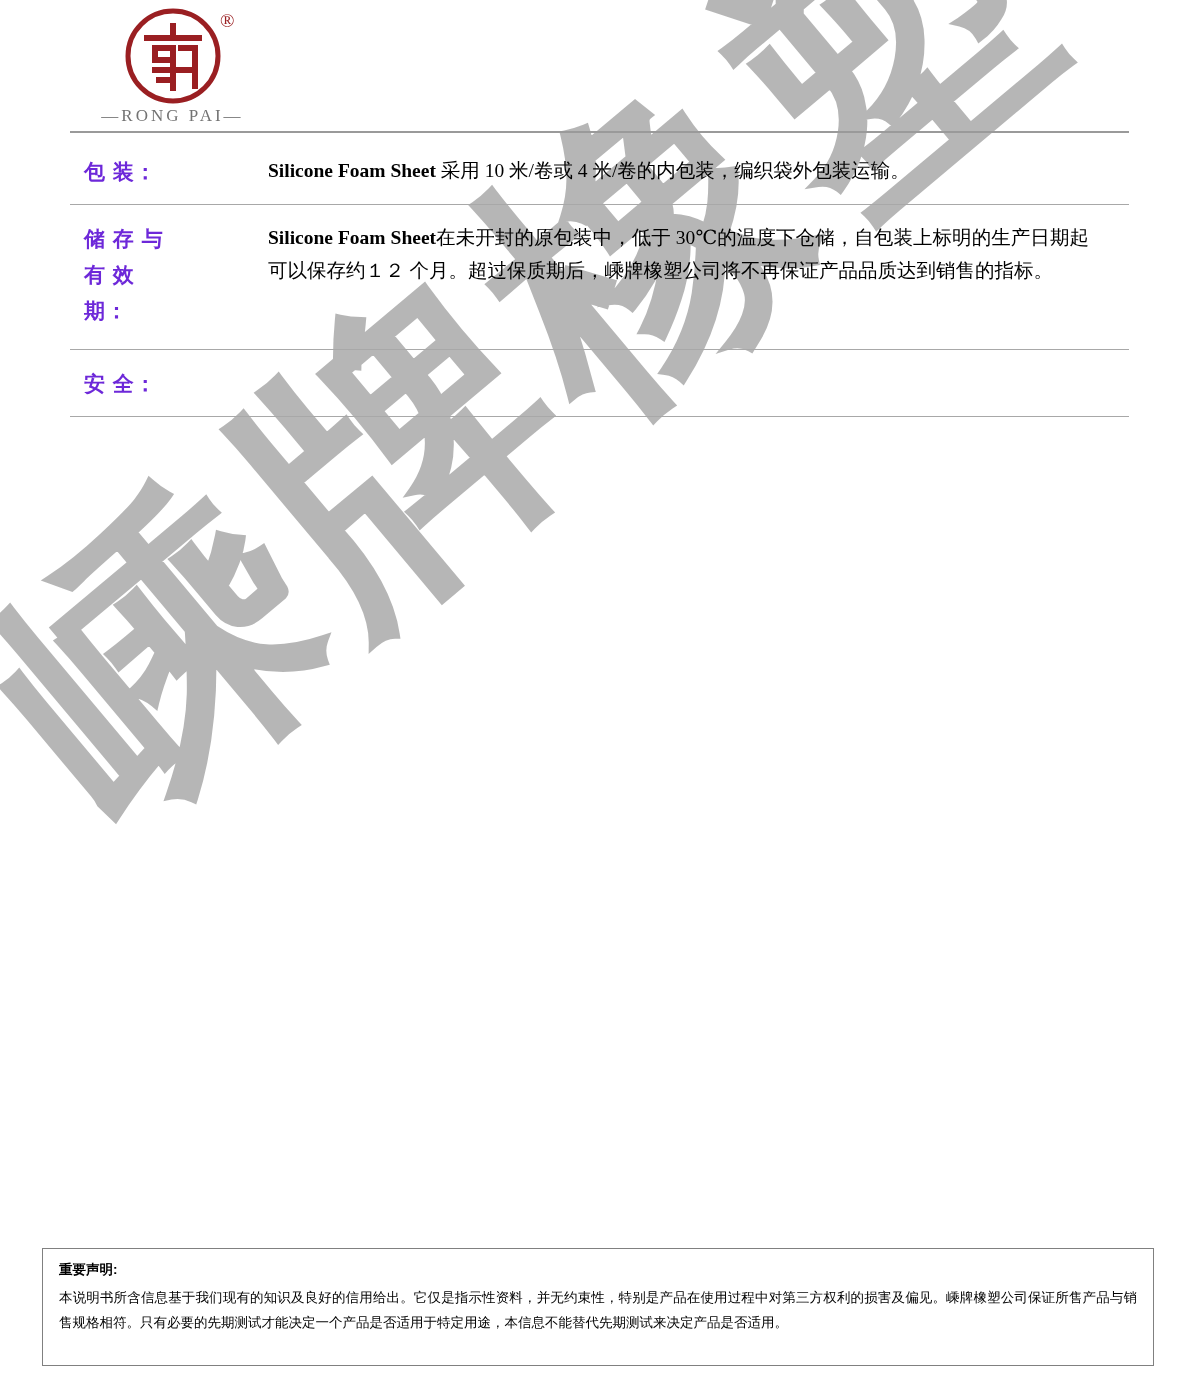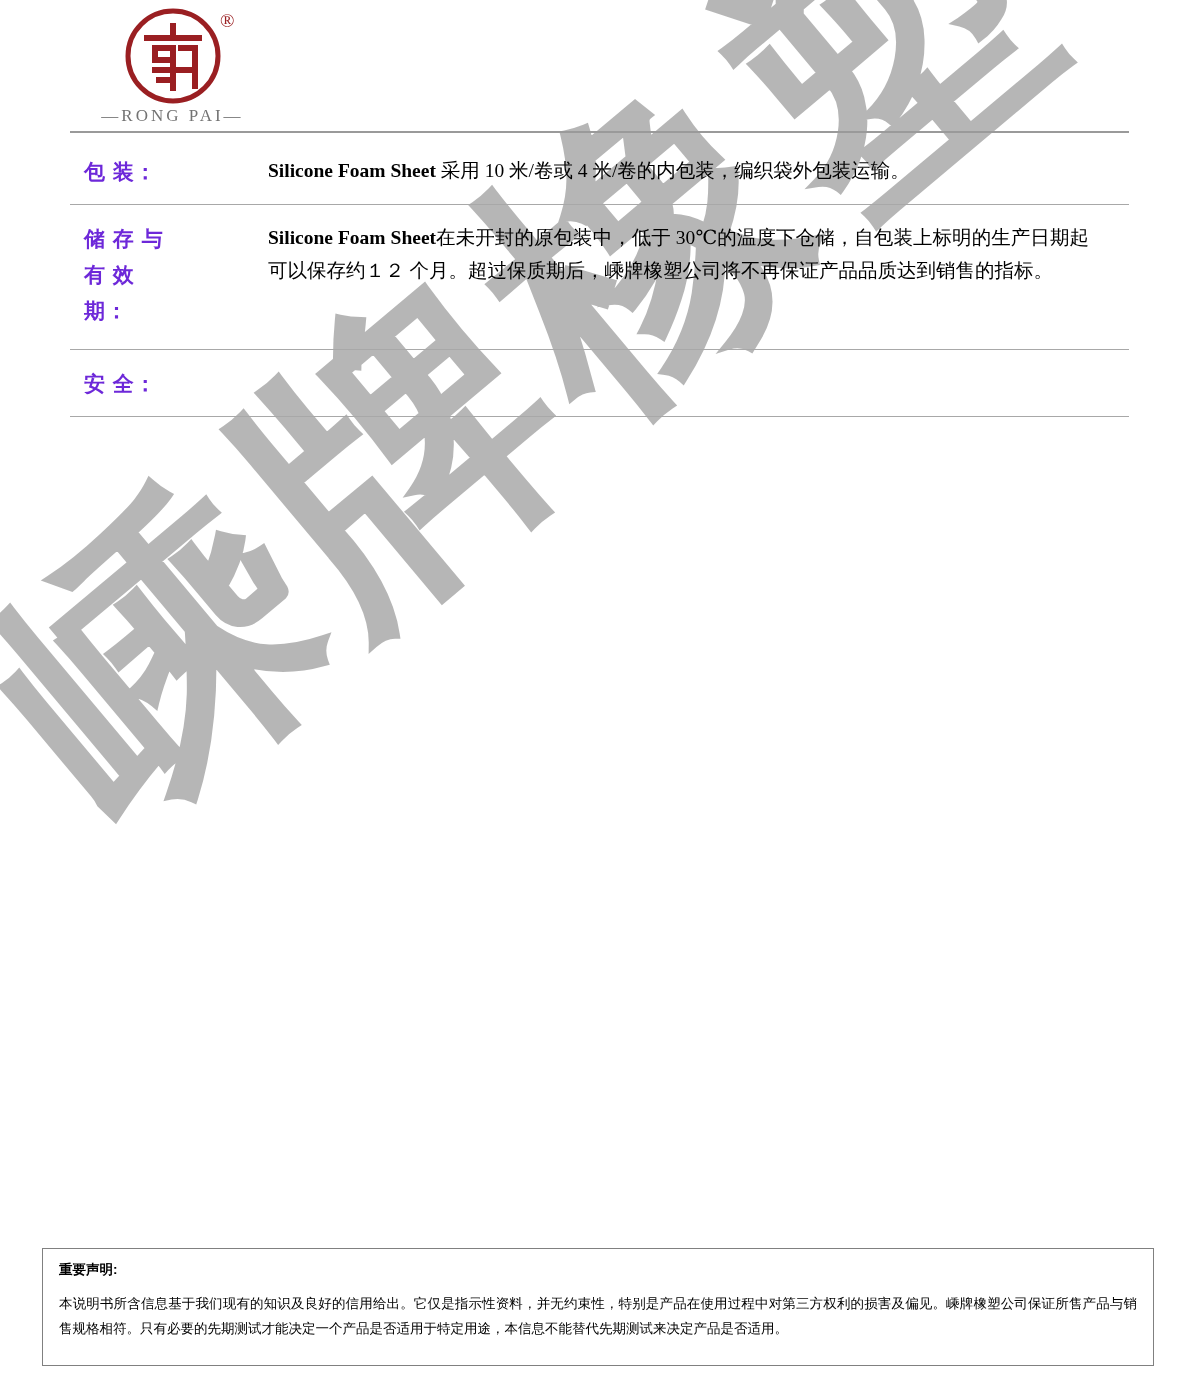--- a/index.html
+++ b/index.html
@@ -141,21 +141,21 @@
     box-sizing: border-box;
     padding: 12px 16px 0 16px;
     background: transparent;
     z-index: 3;
     font-family: "Liberation Sans", "DejaVu Sans", sans-serif;
   }
   .notice-title {
     font-size: 13.5px;
     font-weight: bold;
     color: #000;
-    margin-bottom: 12px;
+    margin-bottom: 6px;
   }
   .notice-body {
     font-size: 13.5px;
     line-height: 25px;
     color: #000;
     text-align: justify;
     font-weight: normal;
   }
 </style>
 </head>

